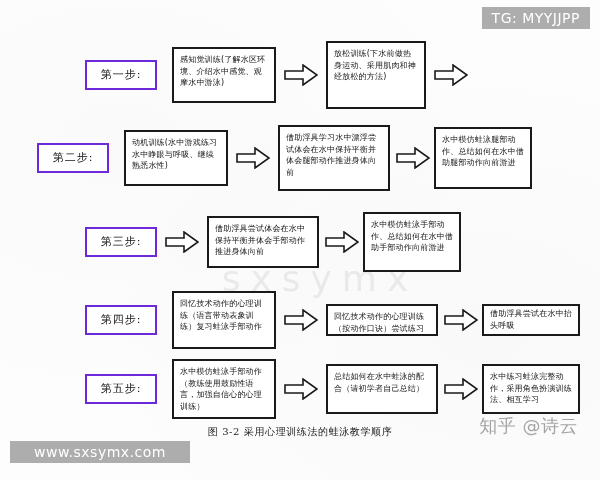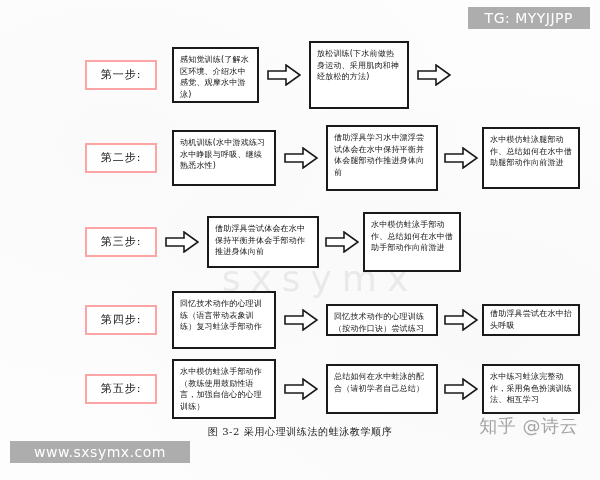--- a/index.html
+++ b/index.html
@@ -59,21 +59,21 @@
   .row {
     position: absolute;
     left: 0;
     width: 600px;
     display: flex;
     align-items: center;
   }
 
   .step-label {
     box-sizing: border-box;
-    border: 2px solid #fca5a5;
+    border: 2px solid #6d28d9;
     background: #ffffff;
     text-align: center;
     font-size: 11px;
     line-height: 1.1;
     padding: 5px 2px;
     letter-spacing: 1px;
     color: #111;
     font-family: "DejaVu Sans", "Liberation Sans", sans-serif;
   }
 
@@ -122,21 +122,21 @@
     font-family: "DejaVu Sans", "Liberation Sans", sans-serif;
     display: flex;
     align-items: center;
     justify-content: center;
     letter-spacing: 0.5px;
   }
   #wm-tg {
     right: 10px;
     top: 7px;
     height: 22px;
-    padding: 0 17px;
+    padding: 0 10px;
     font-size: 14px;
   }
   #wm-url {
     left: 10px;
     bottom: 17px;
     height: 22px;
     padding: 0 24px;
     font-size: 14px;
   }
   .wm-zhihu {
@@ -155,36 +155,36 @@
 
 <div id="page">
   <div class="paper-noise"></div>
 
   <div class="ghost-watermark">sxsymx</div>
 
   <div id="diagram">
 
     <div class="row" style="top:44px; height:62px;">
       <div class="step-label" style="margin-left:85px; width:72px; height:30px; display:flex; align-items:center; justify-content:center;">第一步:</div>
-      <div class="box" style="margin-left:15px; width:87px; height:56px;">感知觉训练(了解水区环境、介绍水中感觉、观摩水中游泳)</div>
+      <div class="box" style="margin-left:15px; width:104px; height:56px;">感知觉训练(了解水区环境、介绍水中感觉、观摩水中游泳)</div>
       <div class="arrow" style="margin-left:8px;">
         <svg width="34" height="22" viewBox="0 0 34 22">
           <polygon points="1,7 19,7 19,1 33,11 19,21 19,15 1,15" fill="#ffffff" stroke="#1a1a1a" stroke-width="1.6"></polygon>
         </svg>
       </div>
       <div class="box" style="margin-left:8px; width:100px; height:68px;">放松训练(下水前做热身运动、采用肌肉和神经放松的方法)</div>
       <div class="arrow" style="margin-left:8px;">
         <svg width="34" height="22" viewBox="0 0 34 22">
           <polygon points="1,7 19,7 19,1 33,11 19,21 19,15 1,15" fill="#ffffff" stroke="#1a1a1a" stroke-width="1.6"></polygon>
         </svg>
       </div>
     </div>
 
     <div class="row" style="top:125px; height:66px;">
-      <div class="step-label" style="margin-left:85px; width:72px; height:30px; display:flex; align-items:center; justify-content:center;">第二步:</div>
+      <div class="step-label" style="margin-left:37px; width:72px; height:30px; display:flex; align-items:center; justify-content:center;">第二步:</div>
       <div class="box" style="margin-left:15px; width:104px; height:56px;">动机训练(水中游戏练习水中睁眼与呼吸、继续熟悉水性)</div>
       <div class="arrow" style="margin-left:8px;">
         <svg width="34" height="22" viewBox="0 0 34 22">
           <polygon points="1,7 19,7 19,1 33,11 19,21 19,15 1,15" fill="#ffffff" stroke="#1a1a1a" stroke-width="1.6"></polygon>
         </svg>
       </div>
       <div class="box" style="margin-left:8px; width:112px; height:66px;">借助浮具学习水中漂浮尝试体会在水中保持平衡并体会腿部动作推进身体向前</div>
       <div class="arrow" style="margin-left:6px;">
         <svg width="34" height="22" viewBox="0 0 34 22">
           <polygon points="1,7 19,7 19,1 33,11 19,21 19,15 1,15" fill="#ffffff" stroke="#1a1a1a" stroke-width="1.6"></polygon>

